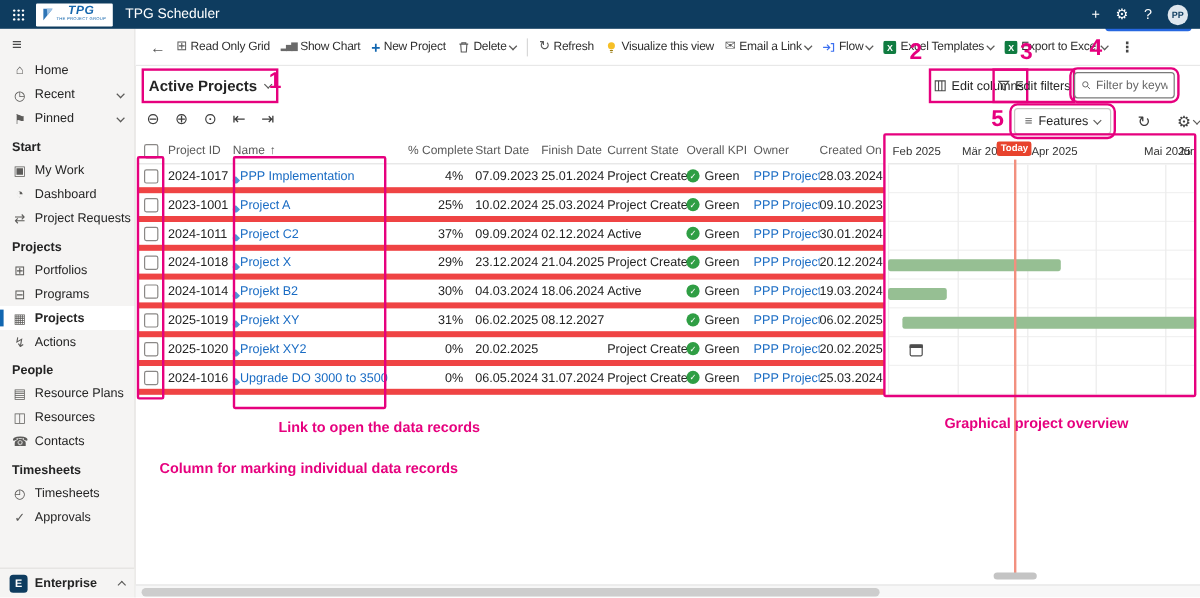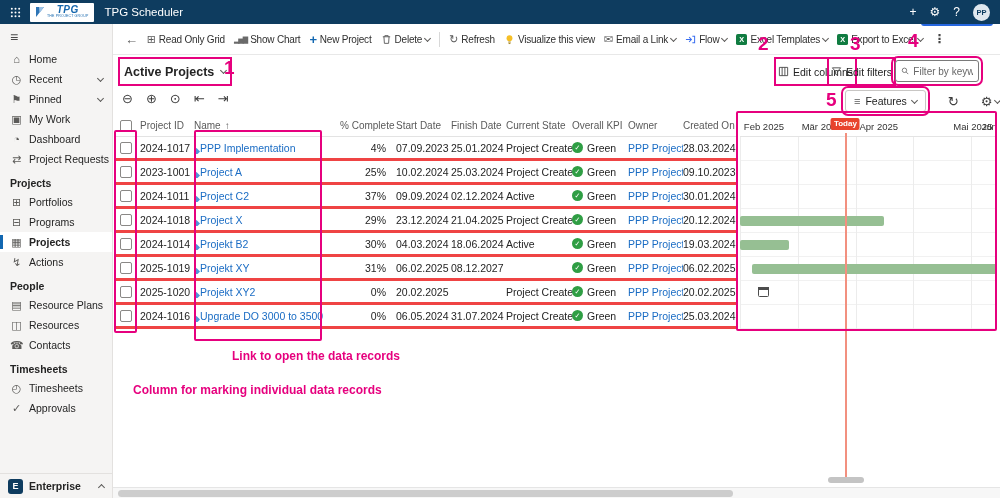--- a/index.html
+++ b/index.html
@@ -68,21 +68,21 @@
   .zoom-controls{position:absolute;top:92px;left:122px;display:flex;gap:13px;z-index:6;color:#3d3d3d;font-size:13px;align-items:center}
   .zc{cursor:pointer;line-height:1}
   .features-group{position:absolute;top:90px;left:845px;display:flex;align-items:center;gap:22px;z-index:6}
   .features-btn{height:22px;border:1px solid #c8c6c4;border-radius:3px;gap:5px;padding:0 8px;font-size:10.5px;background:#fff}
   .gc-ic{font-size:13px;color:#3d3d3d;cursor:pointer;line-height:1}
 
   
   .grid{position:absolute;top:115px;left:115px;width:622px;z-index:4}
   .grid-header,.grid-row{display:grid;grid-template-columns:25px 54px 146px 56px 55px 55px 66px 56px 55px 54px;align-items:center}
   .grid-header{height:22px;border-bottom:1px solid #e3e3e3;color:#5a5a5a;font-size:10px}
-  .grid-row{height:24px;border-bottom:3px solid #ef4444;font-size:10.5px}
+  .grid-row{height:24px;border-bottom:5px solid #ef4444;font-size:10.5px}
   .cell{padding-right:4px;white-space:nowrap}
   .cell.right{text-align:right;padding-right:10px}
   .hcell{cursor:pointer}
   .name-h{display:flex;align-items:flex-start;gap:4px}
   .sort{font-size:10px;color:#5a5a5a}
   .link{color:#1a6cc4;cursor:pointer}
   .owner{overflow:hidden}
   .name-cell{display:flex;align-items:flex-end;gap:1px;overflow:hidden}
   .diamond{width:5px;height:5px;background:#4d96d9;transform:rotate(45deg);flex:none}
   .checkbox{width:12px;height:12px;border:1px solid #8a8886;border-radius:2px;background:#fff;margin-left:5px;cursor:pointer}
@@ -164,20 +164,21 @@
       <div class="sb-item">
         <span class="sb-icon">◷</span>
         <span class="sb-label">Recent</span>
         <span class="chev sb-chev"></span>
       </div>
       <div class="sb-item">
         <span class="sb-icon">⚑</span>
         <span class="sb-label">Pinned</span>
         <span class="chev sb-chev"></span>
       </div>
+      <div class="sb-header">Start</div>
       <div class="sb-item">
         <span class="sb-icon">▣</span>
         <span class="sb-label">My Work</span>
       </div>
       <div class="sb-item">
         <span class="sb-icon">◔</span>
         <span class="sb-label">Dashboard</span>
       </div>
       <div class="sb-item">
         <span class="sb-icon">⇄</span>
@@ -560,13 +561,14 @@
   <div class="ann-box" style="left:114px;top:130px;width:23px;height:203px"></div>
   <div class="ann-box" style="left:194px;top:130px;width:128px;height:211px"></div>
   <div class="ann-box" style="left:736px;top:111px;width:261px;height:220px"></div>
   <div class="ann-num" style="left:224px;top:58px">1</div>
   <div class="ann-num" style="left:758px;top:34px">2</div>
   <div class="ann-num" style="left:850px;top:34px">3</div>
   <div class="ann-num" style="left:908px;top:31px">4</div>
   <div class="ann-num" style="left:826px;top:90px">5</div>
   <div class="ann-caption" style="left:232px;top:349px">Link to open the data records</div>
   <div class="ann-caption" style="left:133px;top:383px">Column for marking individual data records</div>
+  <div class="ann-caption" style="left:787px;top:346px">Graphical project overview</div>
 </div>
 
 </body></html>

